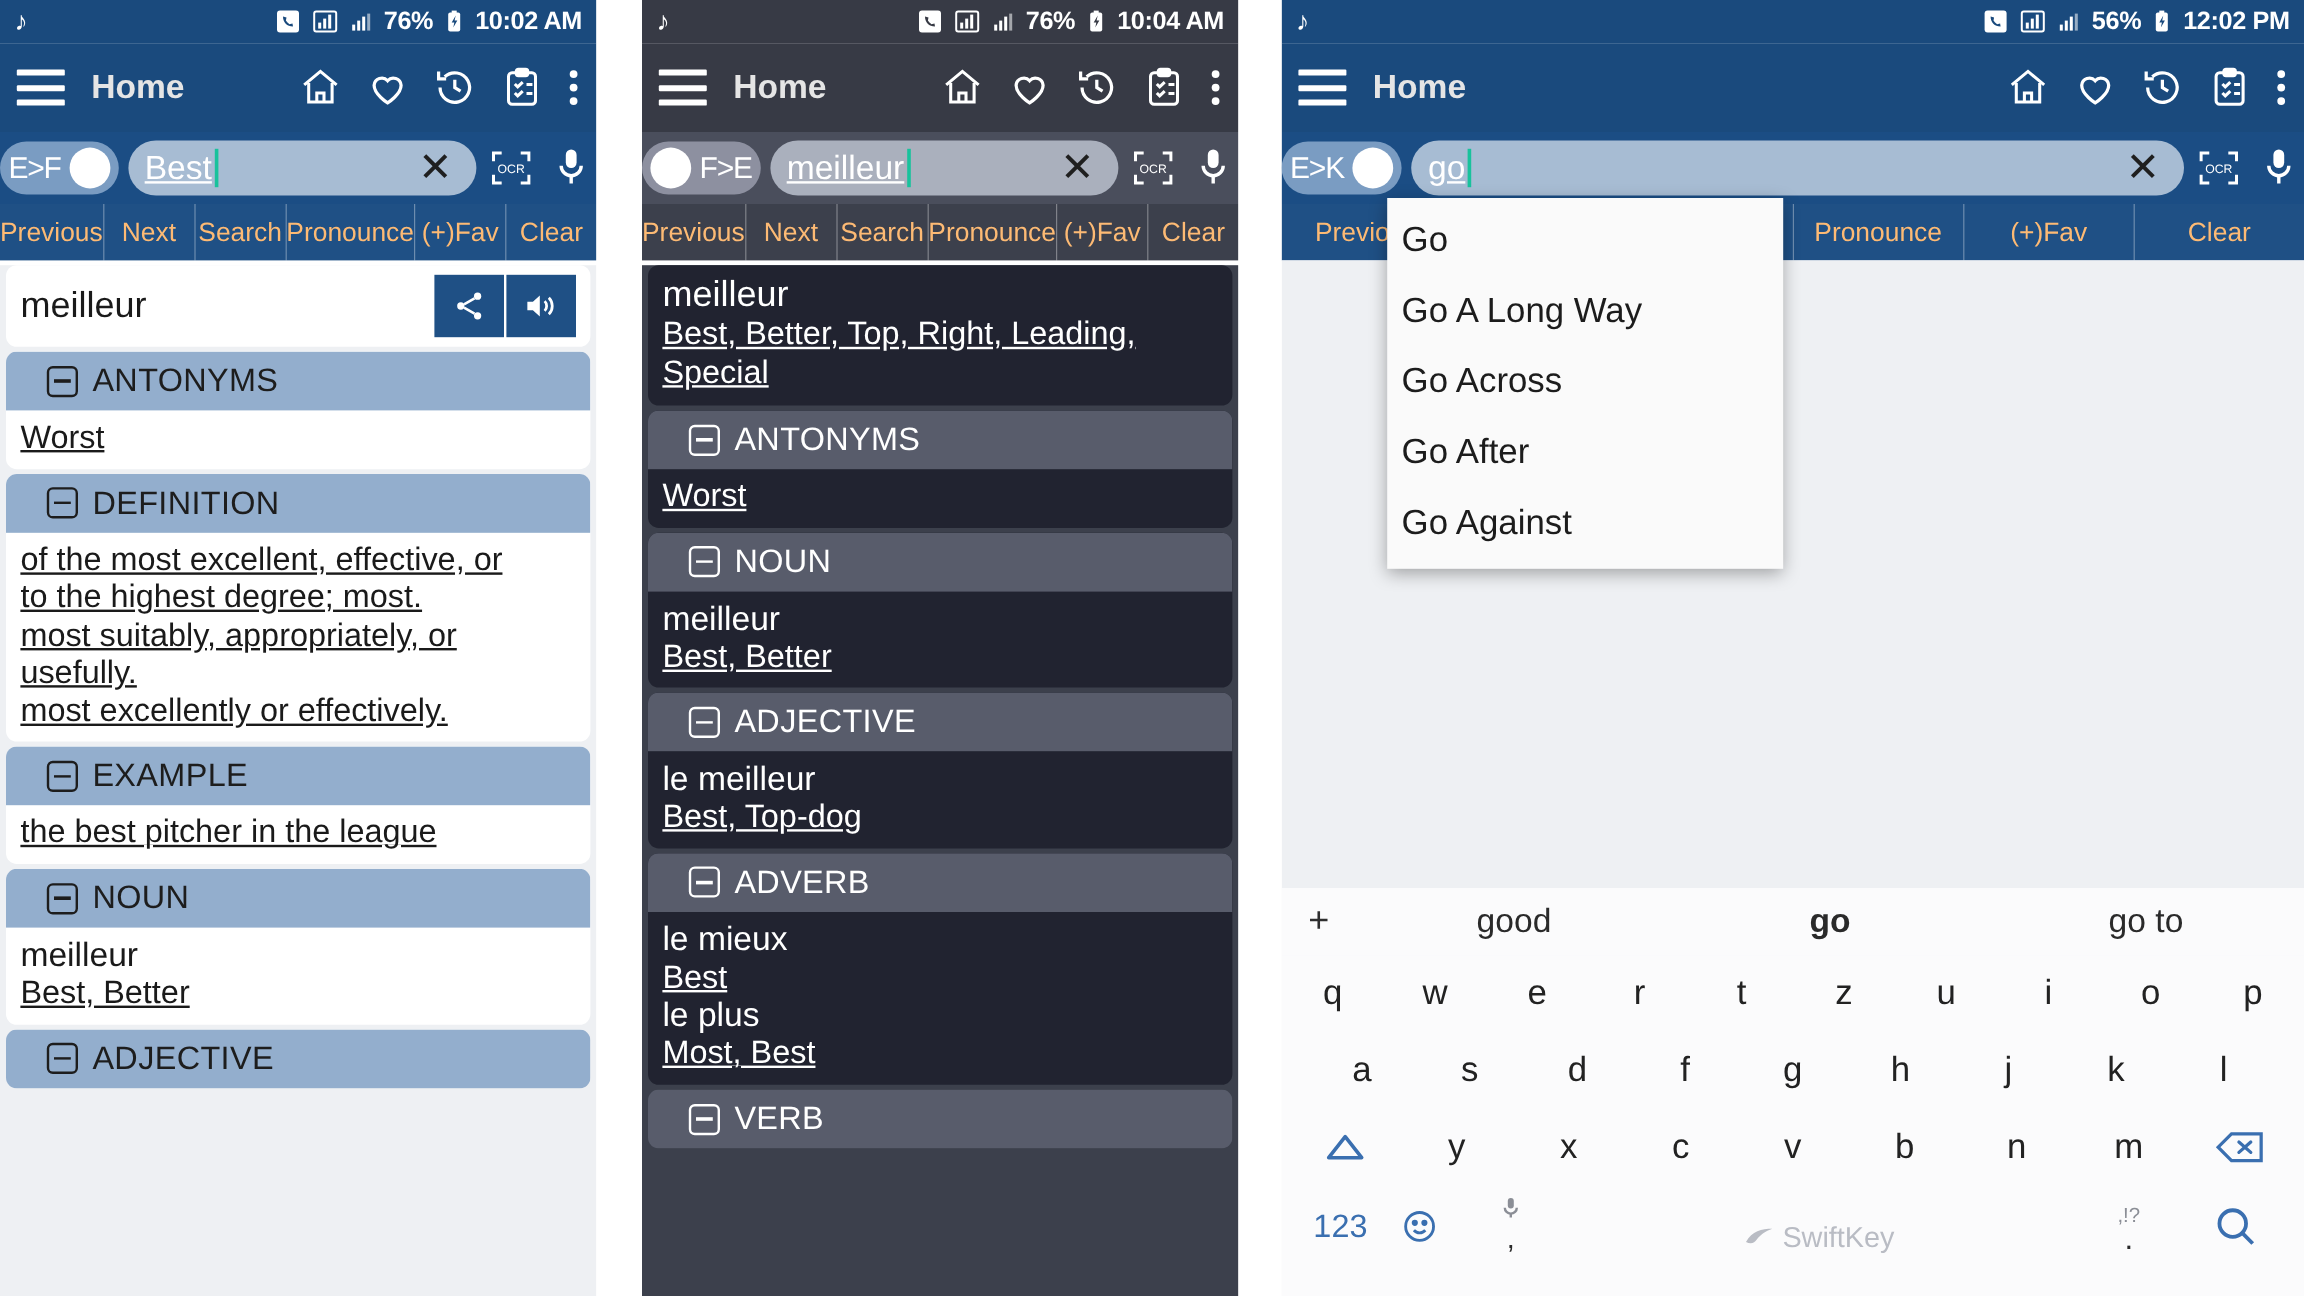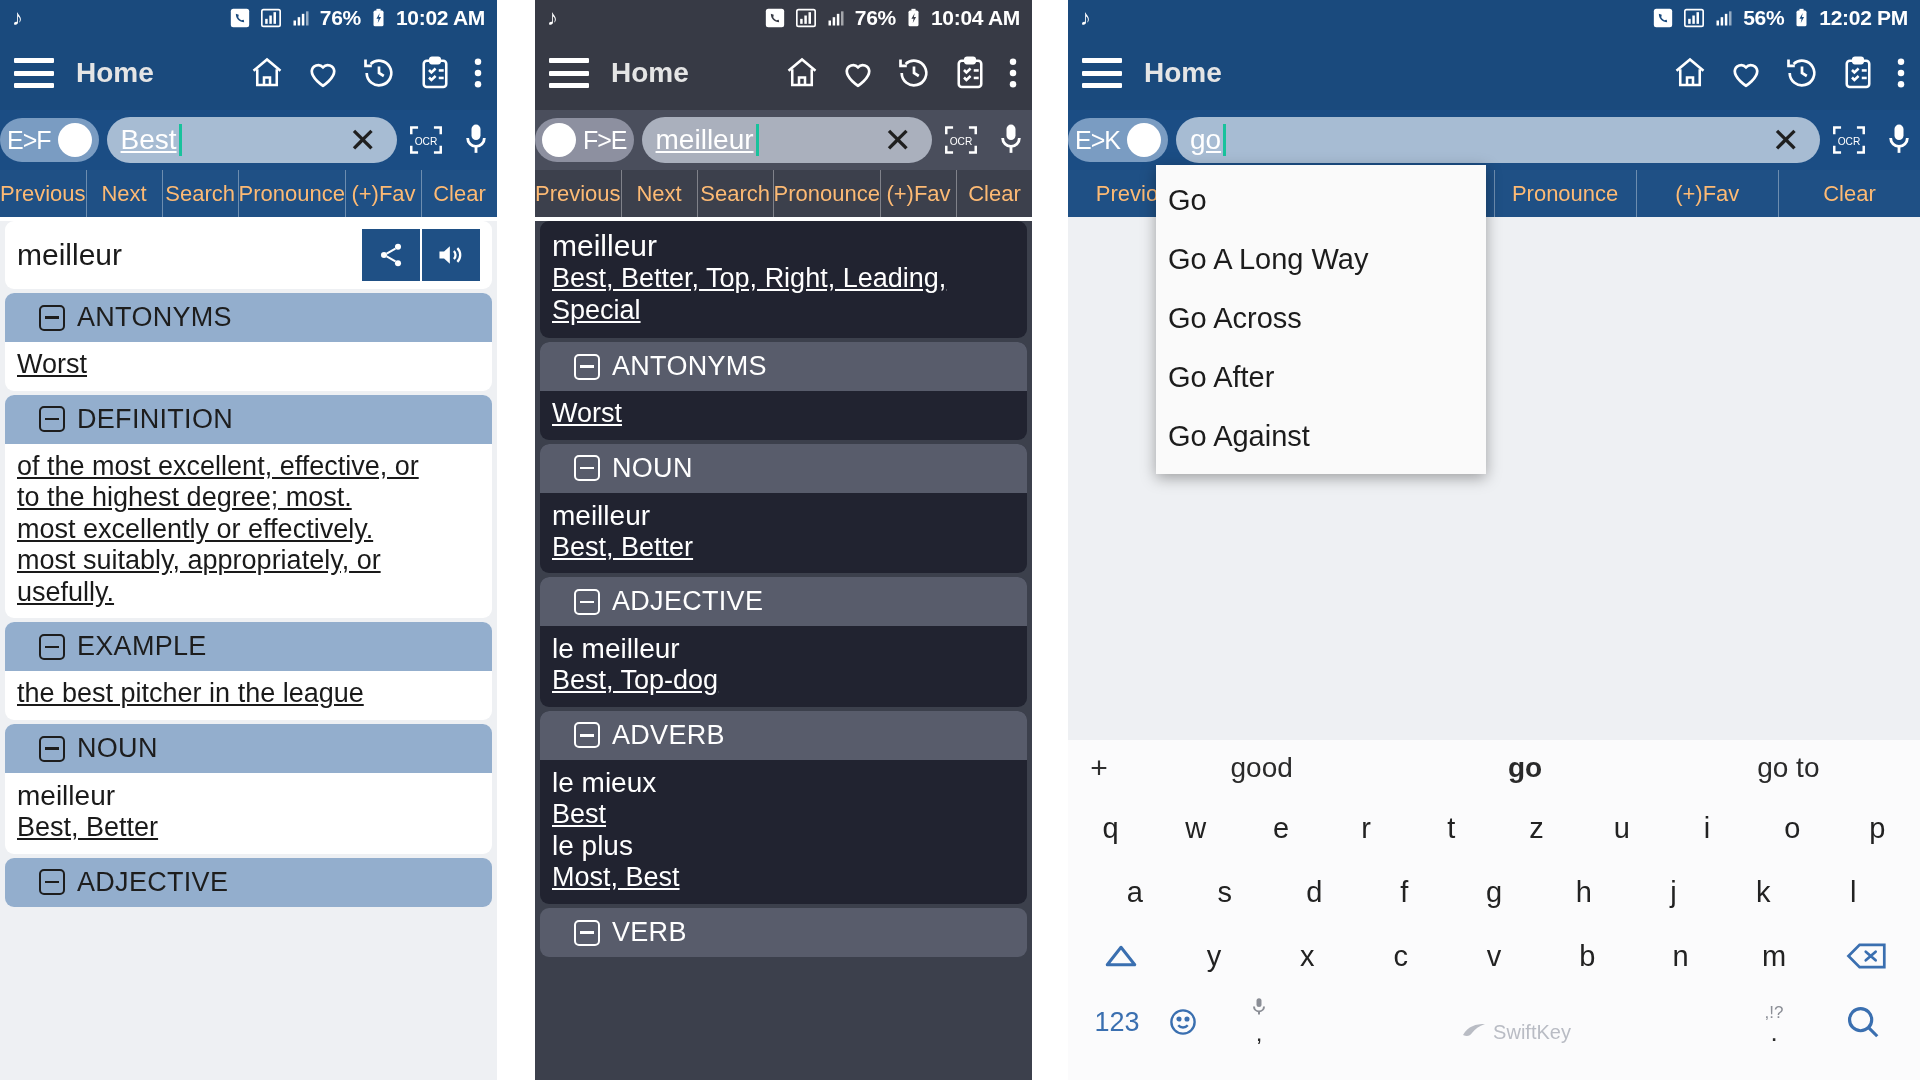--- a/index.html
+++ b/index.html
@@ -101,21 +101,21 @@
   .kb-suggest { height:56px; display:flex; align-items:center; background:#fbfbfc; }
   .kb-s-plus { width:62px; text-align:center; font-size:30px; color:#2e2e2e; }
   .kb-s-item { flex:1; text-align:center; font-size:28px; color:#2a2a2a; }
   .kb-s-item.bold { font-weight:bold; }
   .kb-row { display:flex; align-items:center; justify-content:center; height:64px; }
   .key { flex:1; text-align:center; font-size:29px; color:#222; }
   .kb-row2 { padding:0 22px; }
   .kb-row3 { padding:0 6px; }
   .kb-bottom { display:flex; align-items:center; height:68px; padding:0 14px; }
   .kb-b-item { font-size:27px; color:#3a6fb0; }
-  .kb-brand { flex:1; text-align:center; font-size:20px; color:#b9bcc4; display:flex; align-items:center; justify-content:center; gap:6px;margin-top:20px; }
+  .kb-brand { flex:1; text-align:center; font-size:24px; color:#b9bcc4; display:flex; align-items:center; justify-content:center; gap:6px;margin-top:20px; }
 
   svg.icn { display:block; }
 </style>
 </head>
 <body>
 
 <div class="stage">
 
   <div class="panel p1">
 
@@ -282,22 +282,22 @@
       <div class="card card-light">
         <div class="sec-header sh-light">
           <span class="minus-box">
               <i></i>
             </span>
           <span class="sec-title">DEFINITION</span>
         </div>
         <div class="sec-body">
           <div class="line ln-light u">of the most excellent, effective, or</div>
           <div class="line ln-light u">to the highest degree; most.</div>
+          <div class="line ln-light u">most suitably, appropriately, or usefully.</div>
           <div class="line ln-light u">most excellently or effectively.</div>
-          <div class="line ln-light u">most suitably, appropriately, or usefully.</div>
         </div>
       </div>
 
       <div class="card card-light">
         <div class="sec-header sh-light">
           <span class="minus-box">
               <i></i>
             </span>
           <span class="sec-title">EXAMPLE</span>
         </div>

